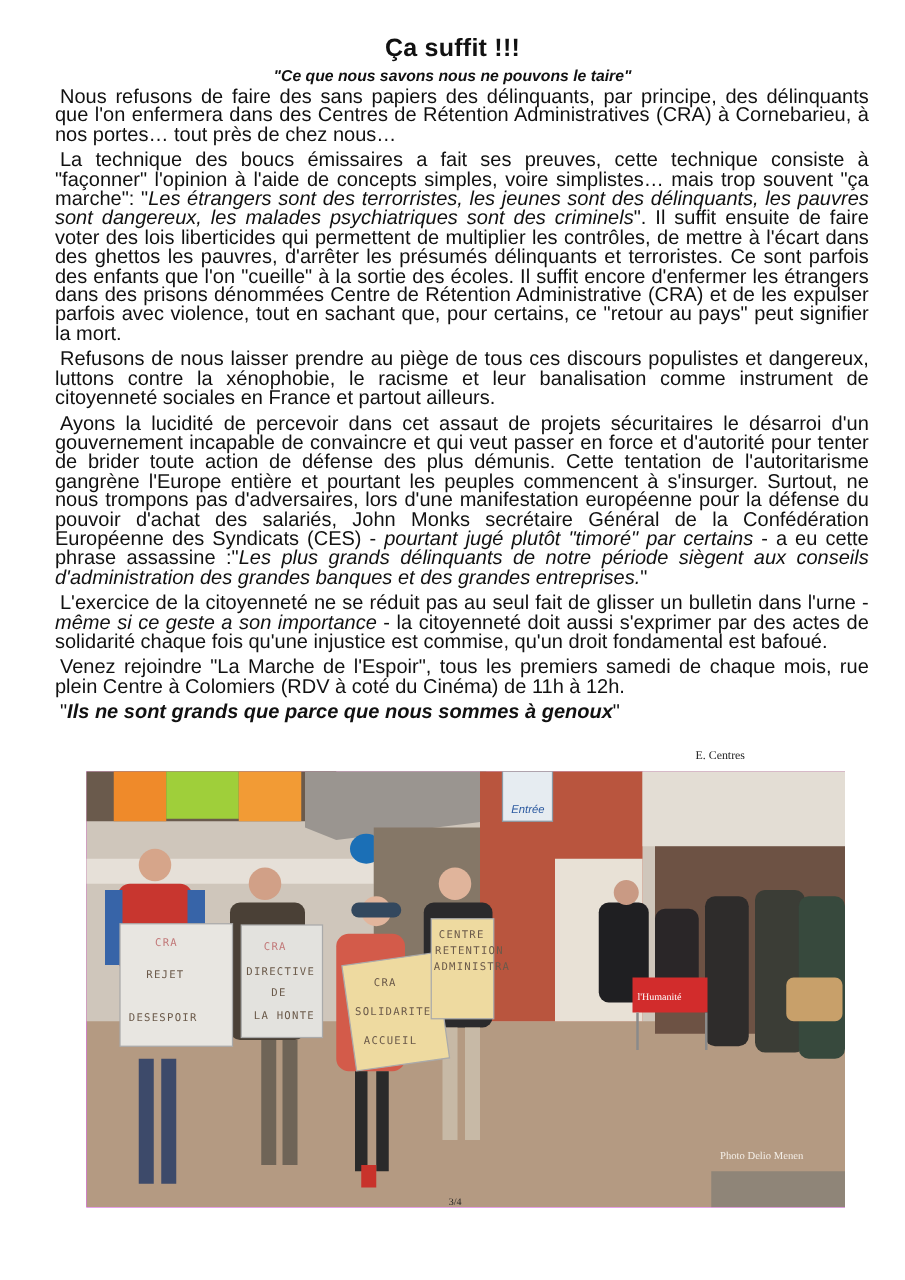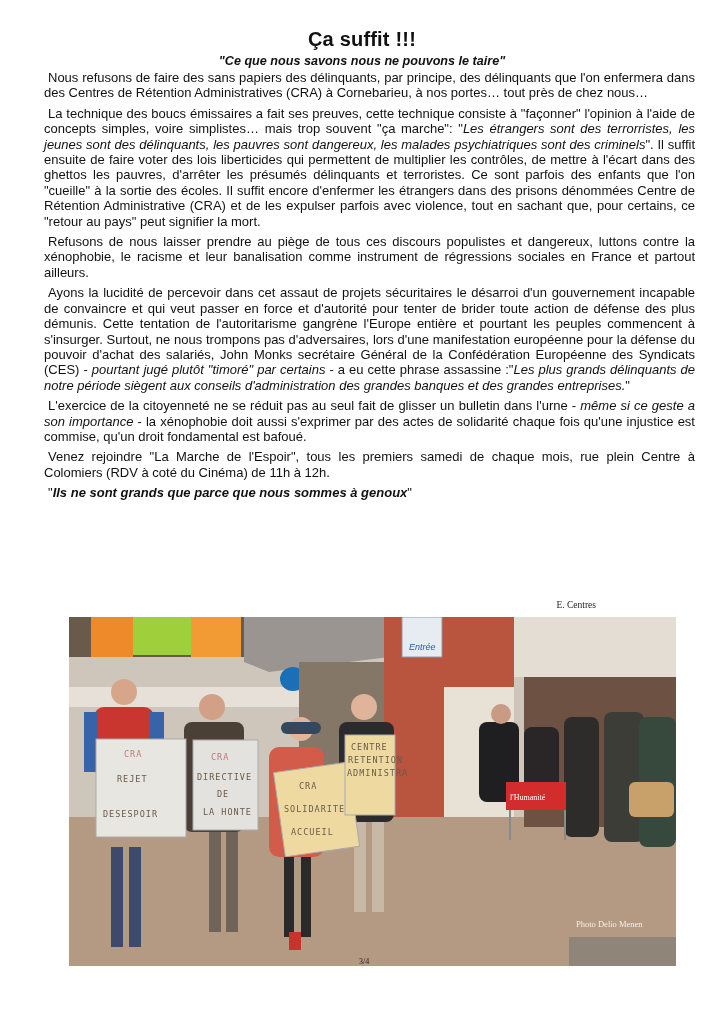--- a/index.html
+++ b/index.html
@@ -4,21 +4,21 @@
 <style>
   html, body { margin: 0; padding: 0; background: #ffffff; }
   body { width: 724px; height: 1024px; position: relative; overflow: hidden;
          font-family: "Liberation Sans", sans-serif; color: #111; }
   .page { position: absolute; left: 0; top: 0; width: 628px; height: 1024px; border-radius: 28px; }
   .title { position: absolute; top: 28px; left: 0; width: 724px; text-align: center;
            font-weight: bold; font-size: 20px; letter-spacing: 0.2px; }
   .subtitle { position: absolute; top: 54px; left: 0; width: 724px; text-align: center;
               font-weight: bold; font-style: italic; font-size: 12.6px; }
   .body-text { position: absolute; top: 70px; left: 44px; width: 651px;
-               font-size: 13px; line-height: 15.4px; text-align: justify; }
+               font-size: 16px; line-height: 15.4px; text-align: justify; }
   .body-text p { margin: 0 0 5px 0; text-indent: 4px; }
   .body-text em { font-style: italic; }
   .body-text .quote-bold { font-weight: bold; font-style: italic; }
   .signature { position: absolute; top: 600px; right: 32px; font-family: "Liberation Serif", serif;
                font-size: 9.5px; color: #222; }
   .photo { position: absolute; left: 69px; top: 617px; width: 607px; height: 349px; overflow: hidden;
            background: #d946ef; }
   .photo svg { display: block; }
   .photo-credit { position: absolute; left: 576px; top: 919px; font-family: "Liberation Serif", serif;
                   font-size: 8.5px; color: #f4efe8; }
@@ -30,23 +30,23 @@
 </head>
 <body>
 
 <div class="page">
   <div class="title">Ça suffit !!!</div>
   <div class="subtitle">"Ce que nous savons nous ne pouvons le taire"</div>
 
   <div class="body-text">
     <p><span>Nous refusons de faire des sans papiers des délinquants, par principe, des délinquants que l'on enfermera dans des Centres de Rétention Administratives (CRA) à Cornebarieu, à nos portes… tout près de chez nous…</span></p>
     <p><span>La technique des boucs émissaires a fait ses preuves, cette technique consiste à "façonner" l'opinion à l'aide de concepts simples, voire simplistes… mais trop souvent "ça marche": "</span><em>Les étrangers sont des terrorristes, les jeunes sont des délinquants, les pauvres sont dangereux, les malades psychiatriques sont des criminels</em><span>". Il suffit ensuite de faire voter des lois liberticides qui permettent de multiplier les contrôles, de mettre à l'écart dans des ghettos les pauvres, d'arrêter les présumés délinquants et terroristes. Ce sont parfois des enfants que l'on "cueille" à la sortie des écoles. Il suffit encore d'enfermer les étrangers dans des prisons dénommées Centre de Rétention Administrative (CRA) et de les expulser parfois avec violence, tout en sachant que, pour certains, ce "retour au pays" peut signifier la mort.</span></p>
-    <p><span>Refusons de nous laisser prendre au piège de tous ces discours populistes et dangereux, luttons contre la xénophobie, le racisme et leur banalisation comme instrument de régressions sociales en France et partout ailleurs.</span></p>
+    <p><span>Refusons de nous laisser prendre au piège de tous ces discours populistes et dangereux, luttons contre la xénophobie, le racisme et leur banalisation comme instrument de citoyenneté sociales en France et partout ailleurs.</span></p>
     <p><span>Ayons la lucidité de percevoir dans cet assaut de projets sécuritaires le désarroi d'un gouvernement incapable de convaincre et qui veut passer en force et d'autorité pour tenter de brider toute action de défense des plus démunis. Cette tentation de l'autoritarisme gangrène l'Europe entière et pourtant les peuples commencent à s'insurger. Surtout, ne nous trompons pas d'adversaires, lors d'une manifestation européenne pour la défense du pouvoir d'achat des salariés, John Monks secrétaire Général de la Confédération Européenne des Syndicats (CES) - </span><em>pourtant jugé plutôt "timoré" par certains</em><span> - a eu cette phrase assassine :"</span><em>Les plus grands délinquants de notre période siègent aux conseils d'administration des grandes banques et des grandes entreprises.</em><span>"</span></p>
-    <p><span>L'exercice de la citoyenneté ne se réduit pas au seul fait de glisser un bulletin dans l'urne - </span><em>même si ce geste a son importance</em><span> - la xénophobie doit aussi s'exprimer par des actes de solidarité chaque fois qu'une injustice est commise, qu'un droit fondamental est bafoué.</span></p>
+    <p><span>L'exercice de la citoyenneté ne se réduit pas au seul fait de glisser un bulletin dans l'urne - </span><em>même si ce geste a son importance</em><span> - la citoyenneté doit aussi s'exprimer par des actes de solidarité chaque fois qu'une injustice est commise, qu'un droit fondamental est bafoué.</span></p>
     <p><span>Venez rejoindre "La Marche de l'Espoir", tous les premiers samedi de chaque mois, rue plein Centre à Colomiers (RDV à coté du Cinéma) de 11h à 12h.</span></p>
     <p><span>"</span><span class="quote-bold">Ils ne sont grands que parce que nous sommes à genoux</span><span>"</span></p>
   </div>
 
   <div class="signature">E. Centres</div>
 
   <div class="photo">
     <svg width="607" height="349" viewBox="0 0 607 349" xmlns="http://www.w3.org/2000/svg">
 
       <rect x="0" y="0" width="607" height="349" fill="#b49a82"></rect>

